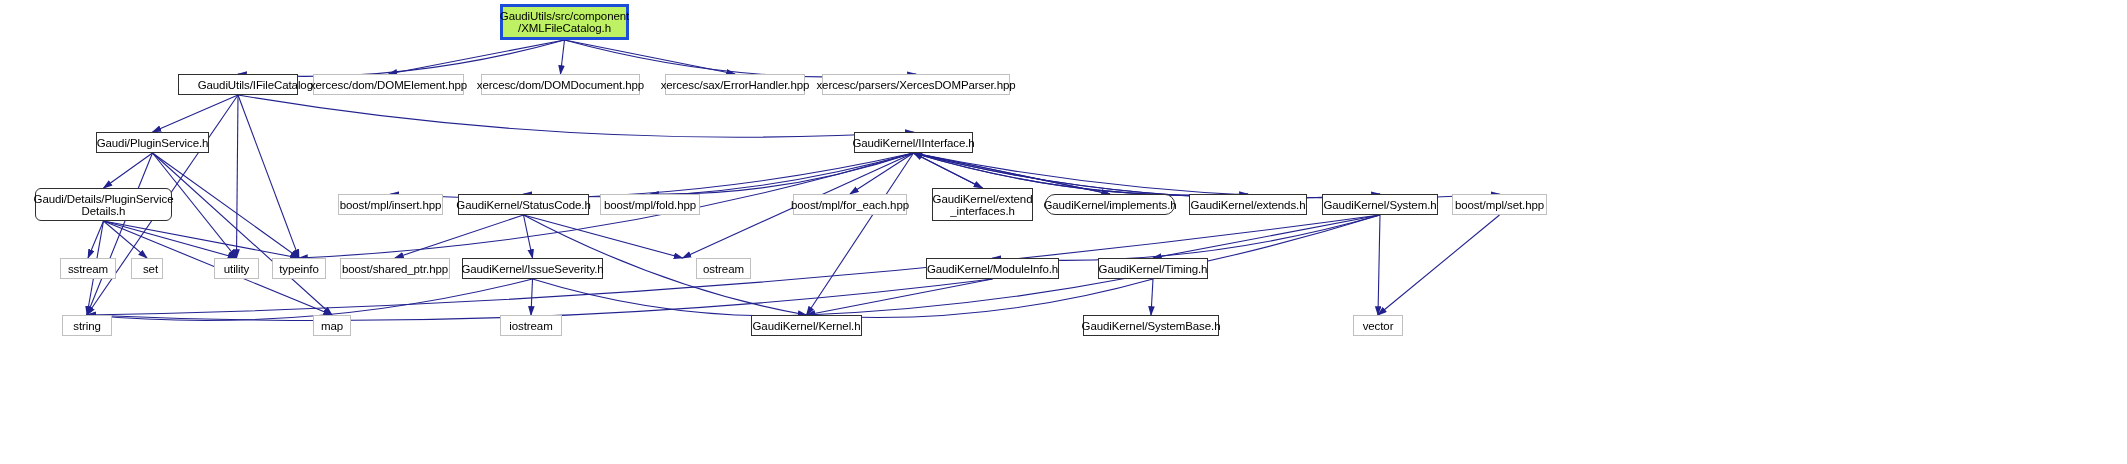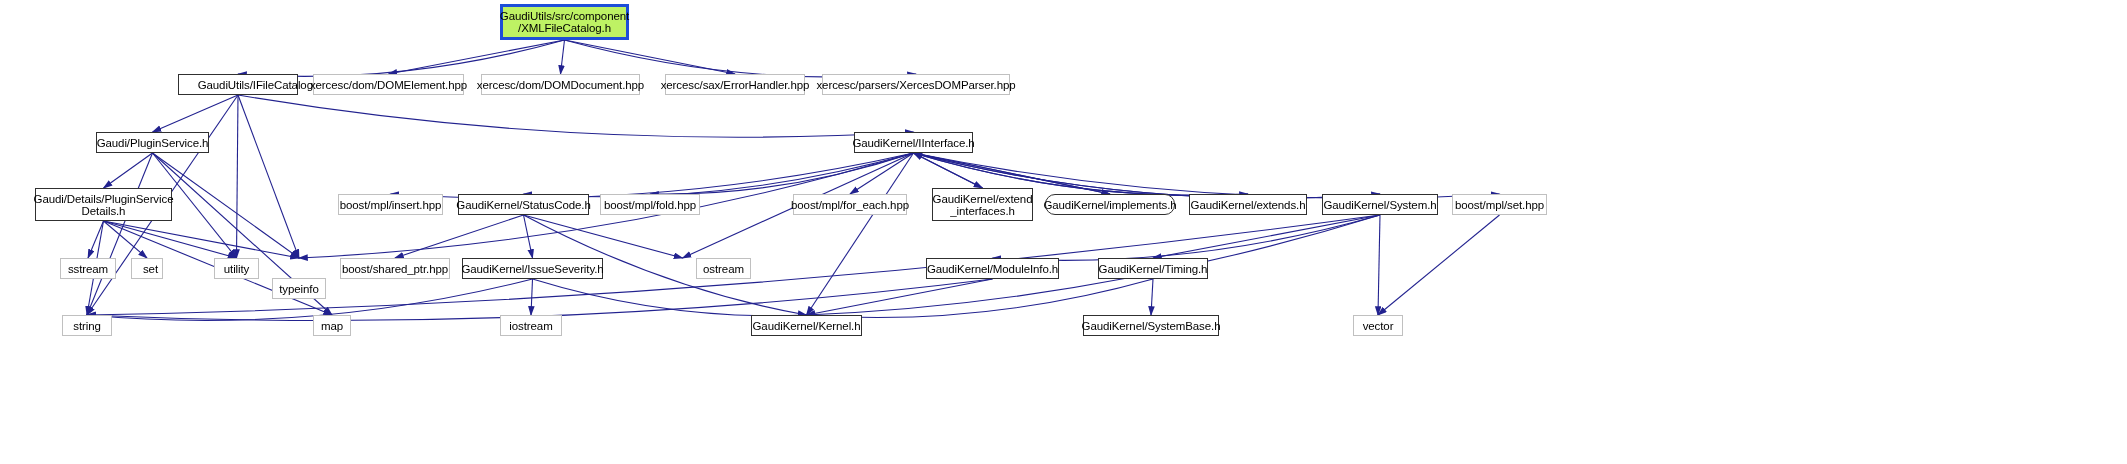--- a/index.html
+++ b/index.html
@@ -83,36 +83,36 @@
   <div id="nodes">
       <div class="node root" style="left: 500px; top: 4px; width: 129px; height: 36px;">GaudiUtils/src/component
 /XMLFileCatalog.h</div>
       <div class="node strong" style="left: 178px; top: 74px; width: 120px; height: 21px; padding-left: 44px;">GaudiUtils/IFileCatalog.h</div>
       <div class="node" style="left: 313px; top: 74px; width: 151px; height: 21px;">xercesc/dom/DOMElement.hpp</div>
       <div class="node" style="left: 481px; top: 74px; width: 159px; height: 21px;">xercesc/dom/DOMDocument.hpp</div>
       <div class="node" style="left: 665px; top: 74px; width: 140px; height: 21px;">xercesc/sax/ErrorHandler.hpp</div>
       <div class="node" style="left: 822px; top: 74px; width: 188px; height: 21px;">xercesc/parsers/XercesDOMParser.hpp</div>
       <div class="node strong" style="left: 96px; top: 132px; width: 113px; height: 21px;">Gaudi/PluginService.h</div>
       <div class="node strong" style="left: 854px; top: 132px; width: 119px; height: 21px;">GaudiKernel/IInterface.h</div>
-      <div class="node strong" style="left: 35px; top: 188px; width: 137px; height: 33px;">Gaudi/Details/PluginService
+      <div class="node strong" style="left: 35px; top: 188px; width: 137px; height: 33px; border-radius: 6px;">Gaudi/Details/PluginService
 Details.h</div>
       <div class="node" style="left: 338px; top: 194px; width: 105px; height: 21px;">boost/mpl/insert.hpp</div>
       <div class="node strong" style="left: 458px; top: 194px; width: 131px; height: 21px;">GaudiKernel/StatusCode.h</div>
       <div class="node" style="left: 600px; top: 194px; width: 100px; height: 21px;">boost/mpl/fold.hpp</div>
       <div class="node" style="left: 793px; top: 194px; width: 114px; height: 21px;">boost/mpl/for_each.hpp</div>
       <div class="node strong" style="left: 932px; top: 188px; width: 101px; height: 33px;">GaudiKernel/extend
 _interfaces.h</div>
       <div class="node strong" style="left: 1045px; top: 194px; width: 130px; height: 21px; border-radius: 10px;">GaudiKernel/implements.h</div>
       <div class="node strong" style="left: 1189px; top: 194px; width: 118px; height: 21px;">GaudiKernel/extends.h</div>
       <div class="node strong" style="left: 1322px; top: 194px; width: 116px; height: 21px;">GaudiKernel/System.h</div>
       <div class="node" style="left: 1452px; top: 194px; width: 95px; height: 21px;">boost/mpl/set.hpp</div>
       <div class="node" style="left: 60px; top: 258px; width: 56px; height: 21px;">sstream</div>
       <div class="node" style="left: 131px; top: 258px; width: 32px; height: 21px; padding-left: 7px;">set</div>
       <div class="node" style="left: 214px; top: 258px; width: 45px; height: 21px;">utility</div>
-      <div class="node" style="left: 272px; top: 258px; width: 54px; height: 21px; margin-top: 20px;">typeinfo</div>
+      <div class="node" style="left: 272px; top: 258px; width: 54px; height: 21px;">typeinfo</div>
       <div class="node" style="left: 340px; top: 258px; width: 110px; height: 21px;">boost/shared_ptr.hpp</div>
       <div class="node strong" style="left: 462px; top: 258px; width: 141px; height: 21px;">GaudiKernel/IssueSeverity.h</div>
       <div class="node" style="left: 655px; top: 258px; width: 55px; height: 21px; margin-left: 41px;">ostream</div>
       <div class="node strong" style="left: 926px; top: 258px; width: 133px; height: 21px;">GaudiKernel/ModuleInfo.h</div>
       <div class="node strong" style="left: 1098px; top: 258px; width: 110px; height: 21px;">GaudiKernel/Timing.h</div>
       <div class="node" style="left: 62px; top: 315px; width: 50px; height: 21px;">string</div>
       <div class="node" style="left: 313px; top: 315px; width: 38px; height: 21px;">map</div>
       <div class="node" style="left: 500px; top: 315px; width: 62px; height: 21px;">iostream</div>
       <div class="node strong" style="left: 751px; top: 315px; width: 111px; height: 21px;">GaudiKernel/Kernel.h</div>
       <div class="node strong" style="left: 1083px; top: 315px; width: 136px; height: 21px;">GaudiKernel/SystemBase.h</div>

